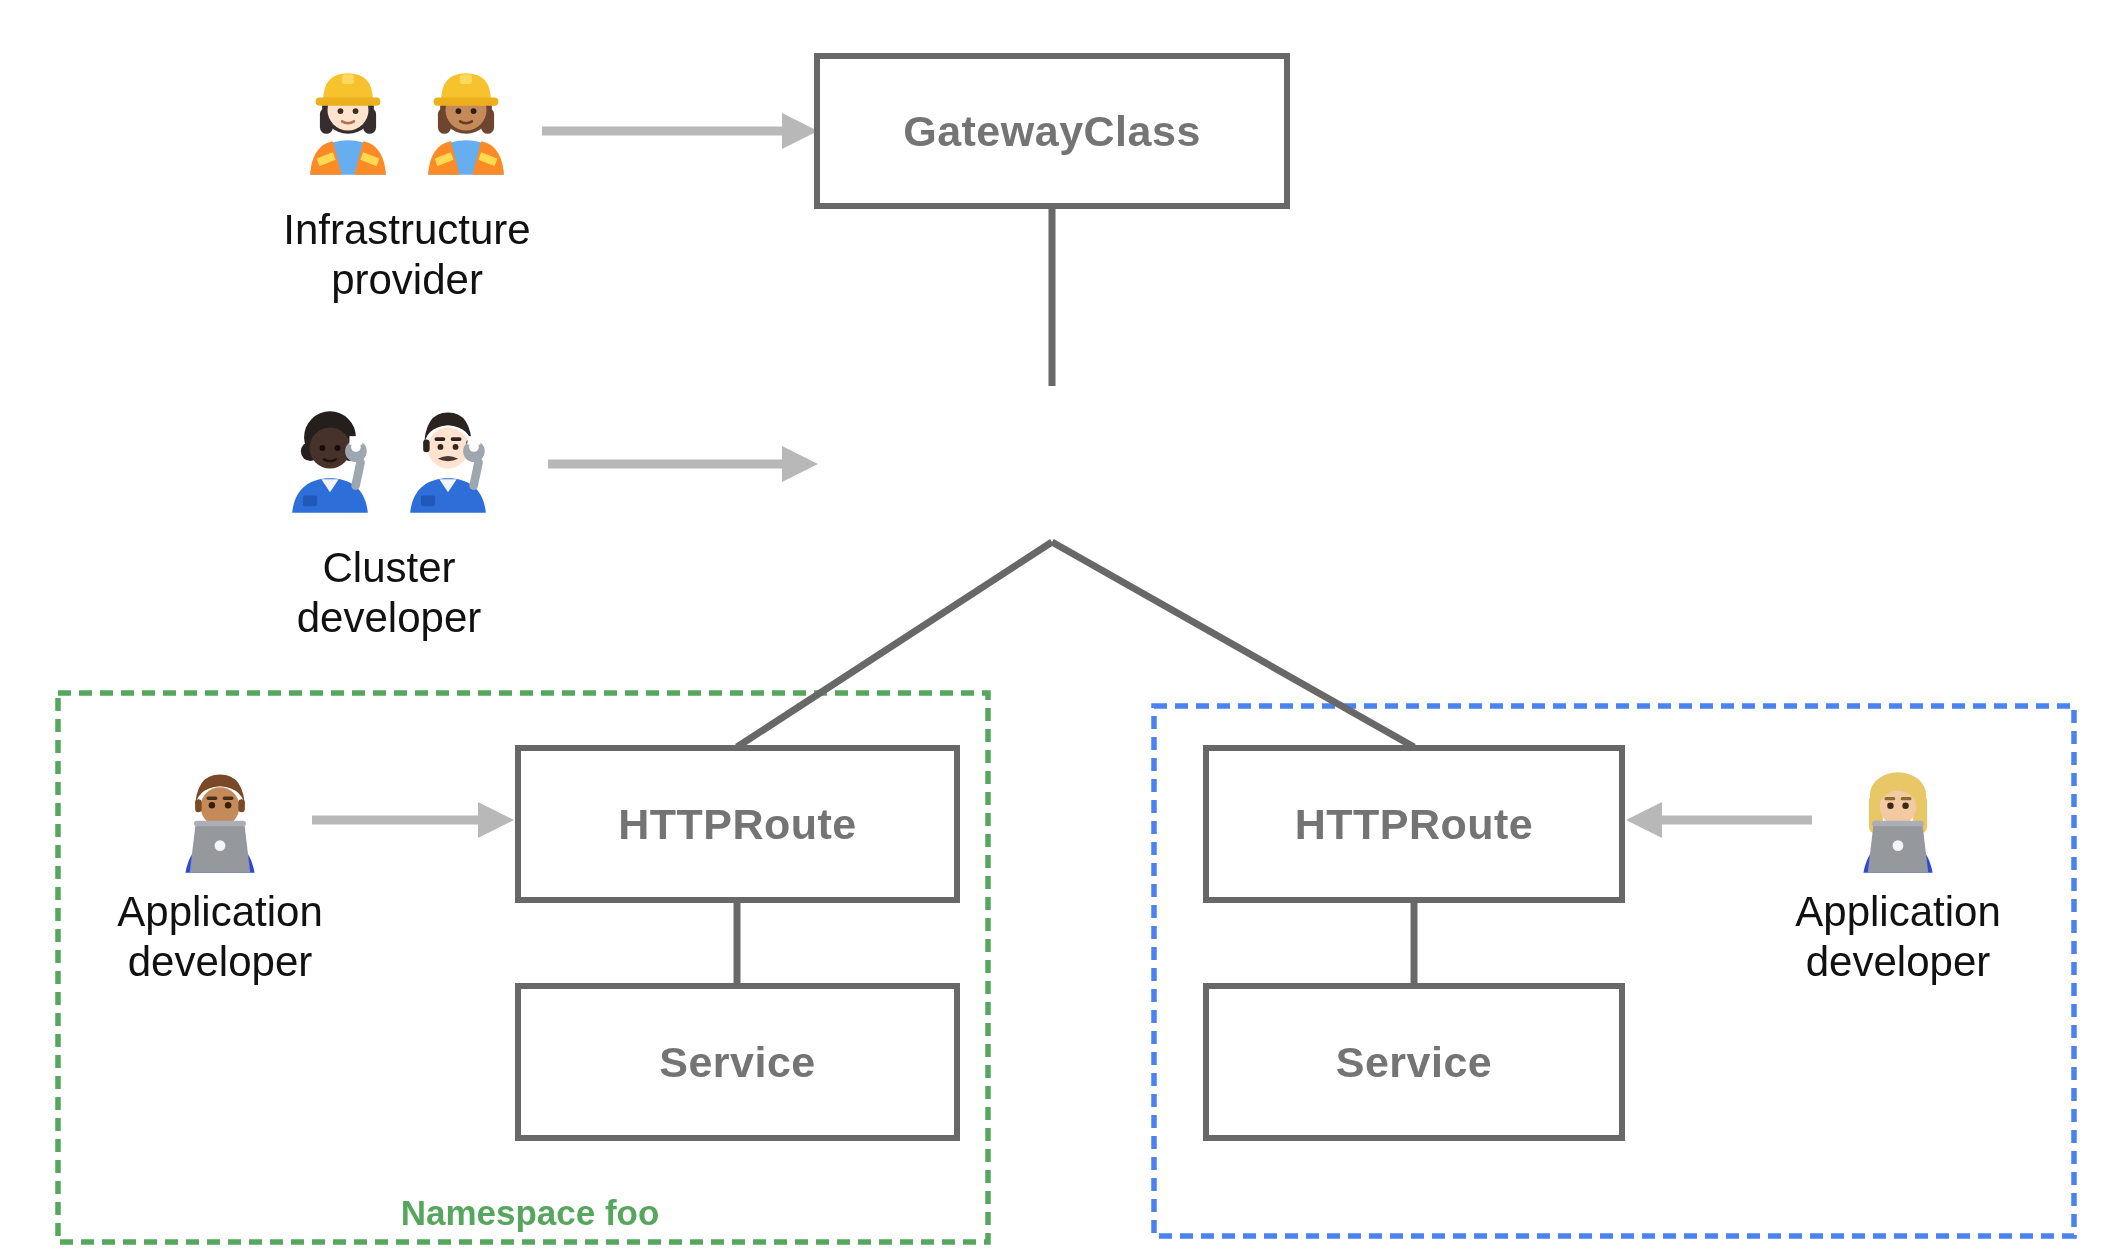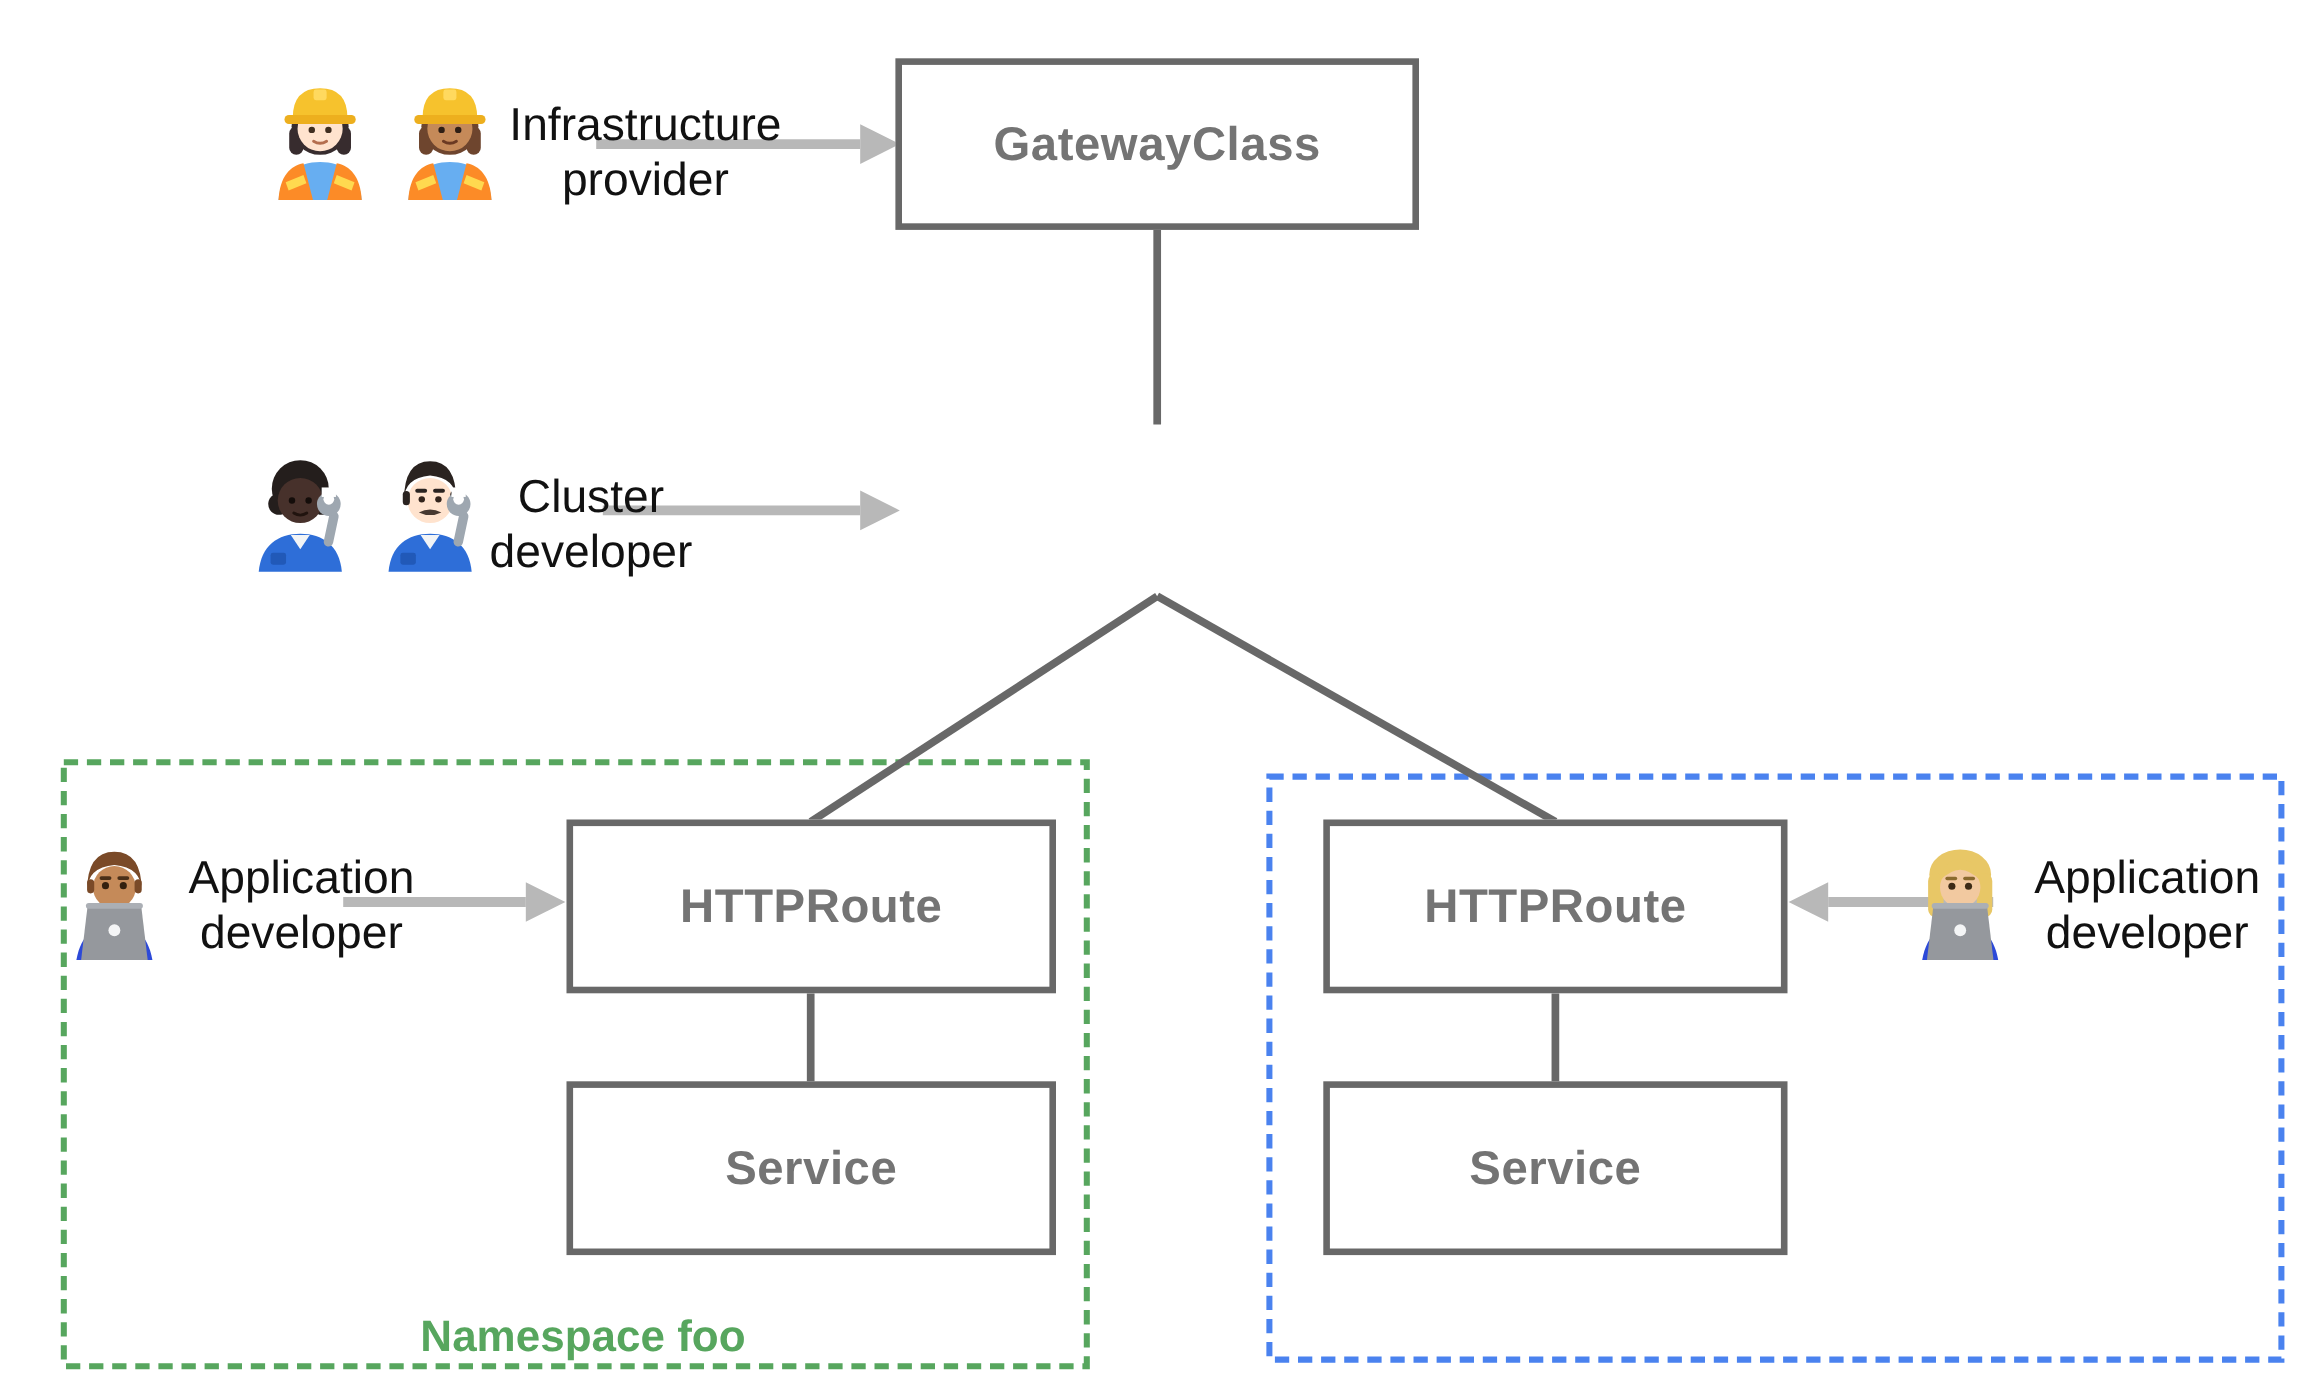--- a/index.html
+++ b/index.html
@@ -8,24 +8,24 @@
   .layer{position:absolute;left:0;top:0;width:2112px;height:1258px;z-index:0;}
   .wire{stroke:#686868;stroke-width:7;fill:none;}
   .ns-border{fill:none;stroke-width:5.5;}
   .ns-border.foo{stroke:#57a65e;stroke-dasharray:13 8;}
   .ns-border.bar{stroke:#4a82ef;stroke-dasharray:13 8;}
   .arrow-line{stroke:#b8b8b8;stroke-width:9;}
   .arrow-head{fill:#b8b8b8;stroke:none;}
   .node{position:absolute;box-sizing:border-box;background:#ffffff;border:6px solid #686868;
         display:flex;align-items:center;justify-content:center;z-index:2;}
   .node span{font-weight:700;font-size:43px;color:#747474;letter-spacing:0.5px;}
-  .ns-label{position:absolute;z-index:2;text-align:center;font-weight:700;font-size:40px;width:450px;}
+  .ns-label{position:absolute;z-index:2;text-align:center;font-weight:700;font-size:35px;width:450px;}
   .ns-label.foo{color:#57a65e;}
   .ns-label.bar{color:#4a82ef;}
-  .actor{position:absolute;display:flex;flex-direction:row;align-items:center;z-index:2;width:340px;}
+  .actor{position:absolute;display:flex;flex-direction:column;align-items:center;z-index:2;width:340px;}
   .actor .icons{display:flex;gap:10px;align-items:flex-end;}
   .actor .label{margin-top:30px;width:320px;text-align:center;font-size:42px;line-height:50px;color:#111111;}
   .actor.dev .label{margin-top:12px;}
   .pemoji{width:108px;height:117px;display:block;}
 </style>
 </head>
 <body>
 
 <div class="canvas">
 

